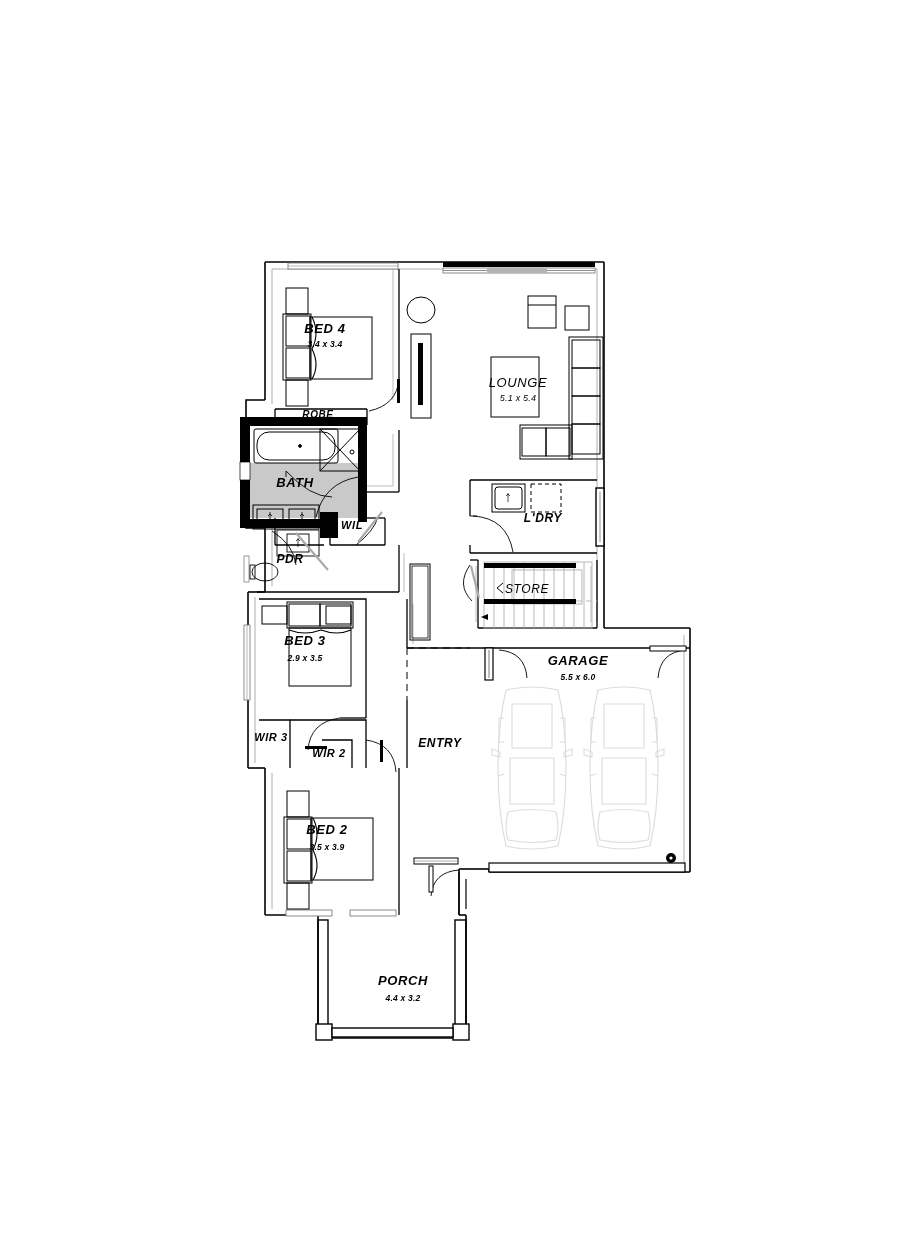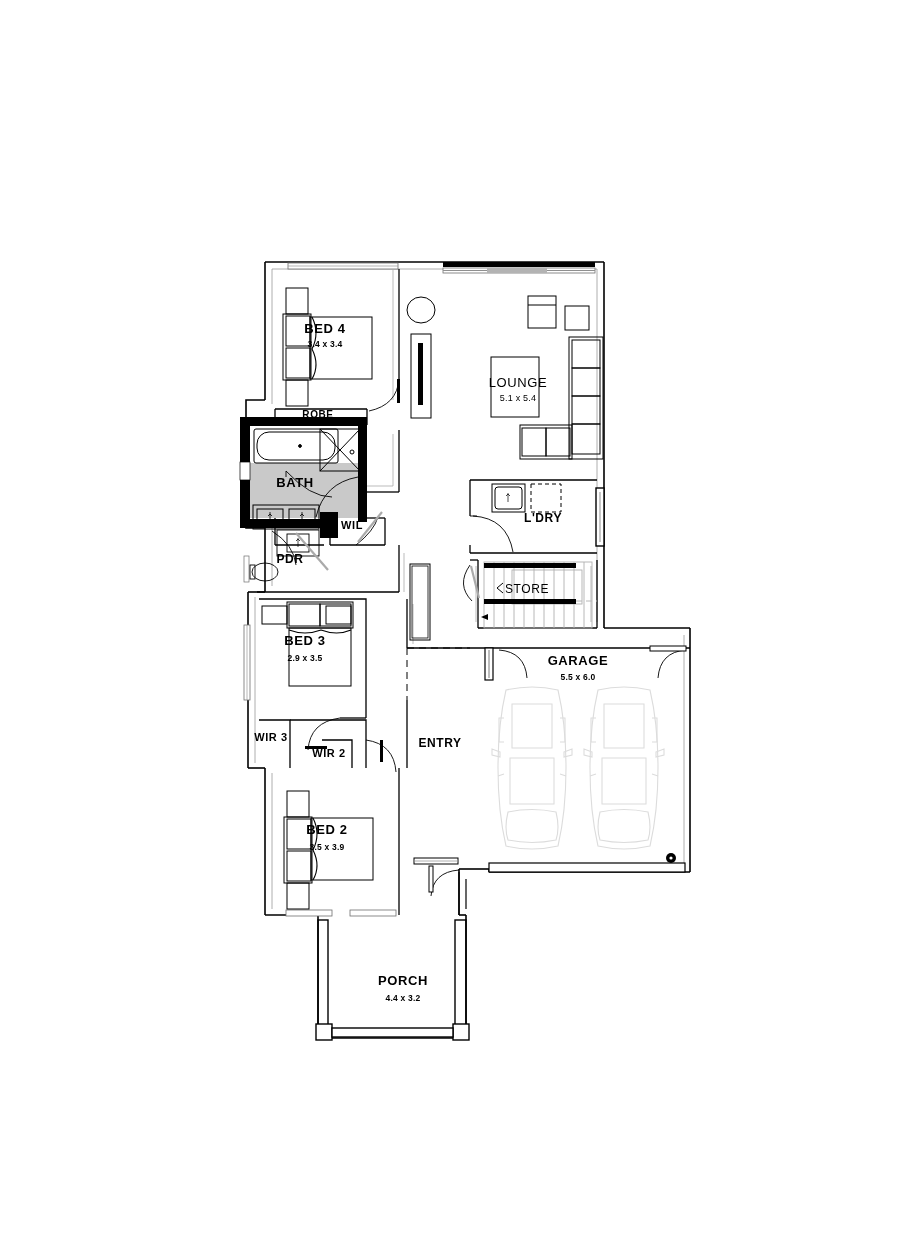--- a/index.html
+++ b/index.html
@@ -1,21 +1,21 @@
 <!DOCTYPE html>
 <html><head>
 <meta charset="utf-8">
 <title>Floor Plan</title>
 <style>
   html,body{margin:0;padding:0;background:#ffffff;}
   body{
     font-family:"Liberation Sans", sans-serif;
     width:901px;height:1245px;position:relative;overflow:hidden;
   }
-  #plan-root{position:absolute;left:0;top:0;width:901px;height:1245px;}
+  #plan-root{position:absolute;left:0;top:0;width:901px;height:1245px;font-style:italic;}
   svg#floorplan{display:block;width:901px;height:1245px;}
 
   
   .rm-name{
     font-family:"Liberation Sans", sans-serif;
     font-weight:700;
     fill:#000000;
     text-anchor:middle;
     letter-spacing:0.6px;
   }

